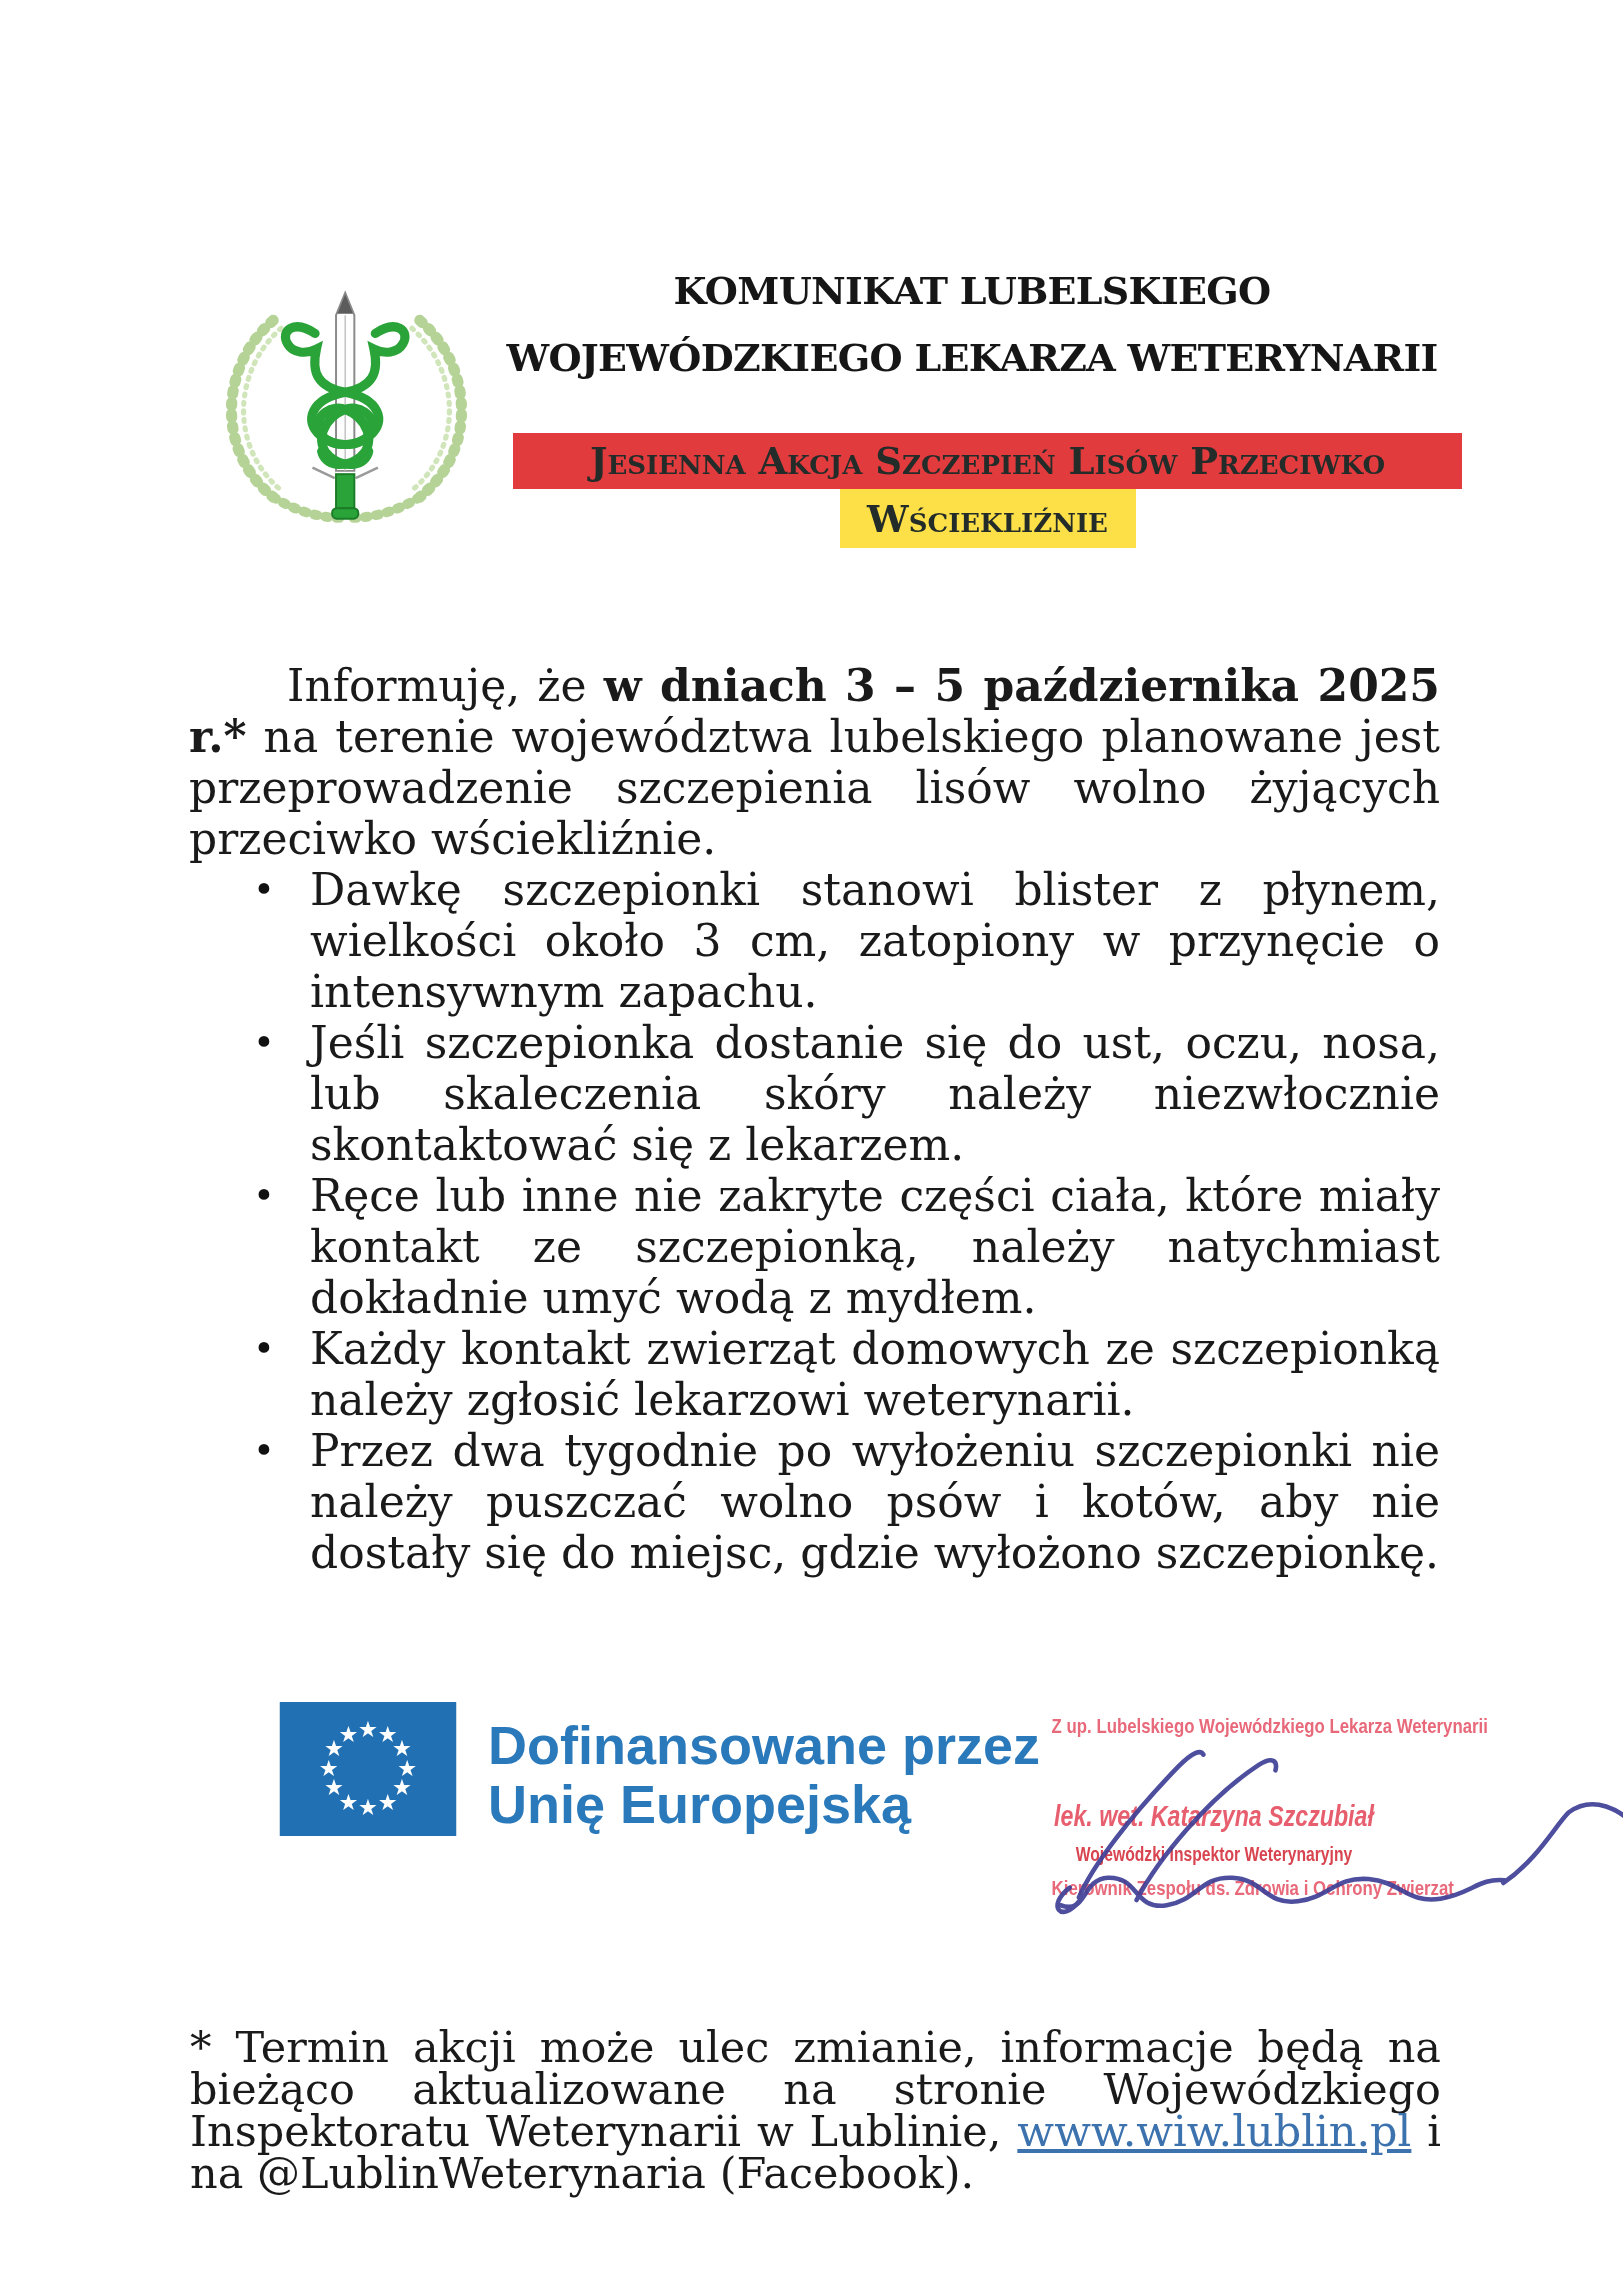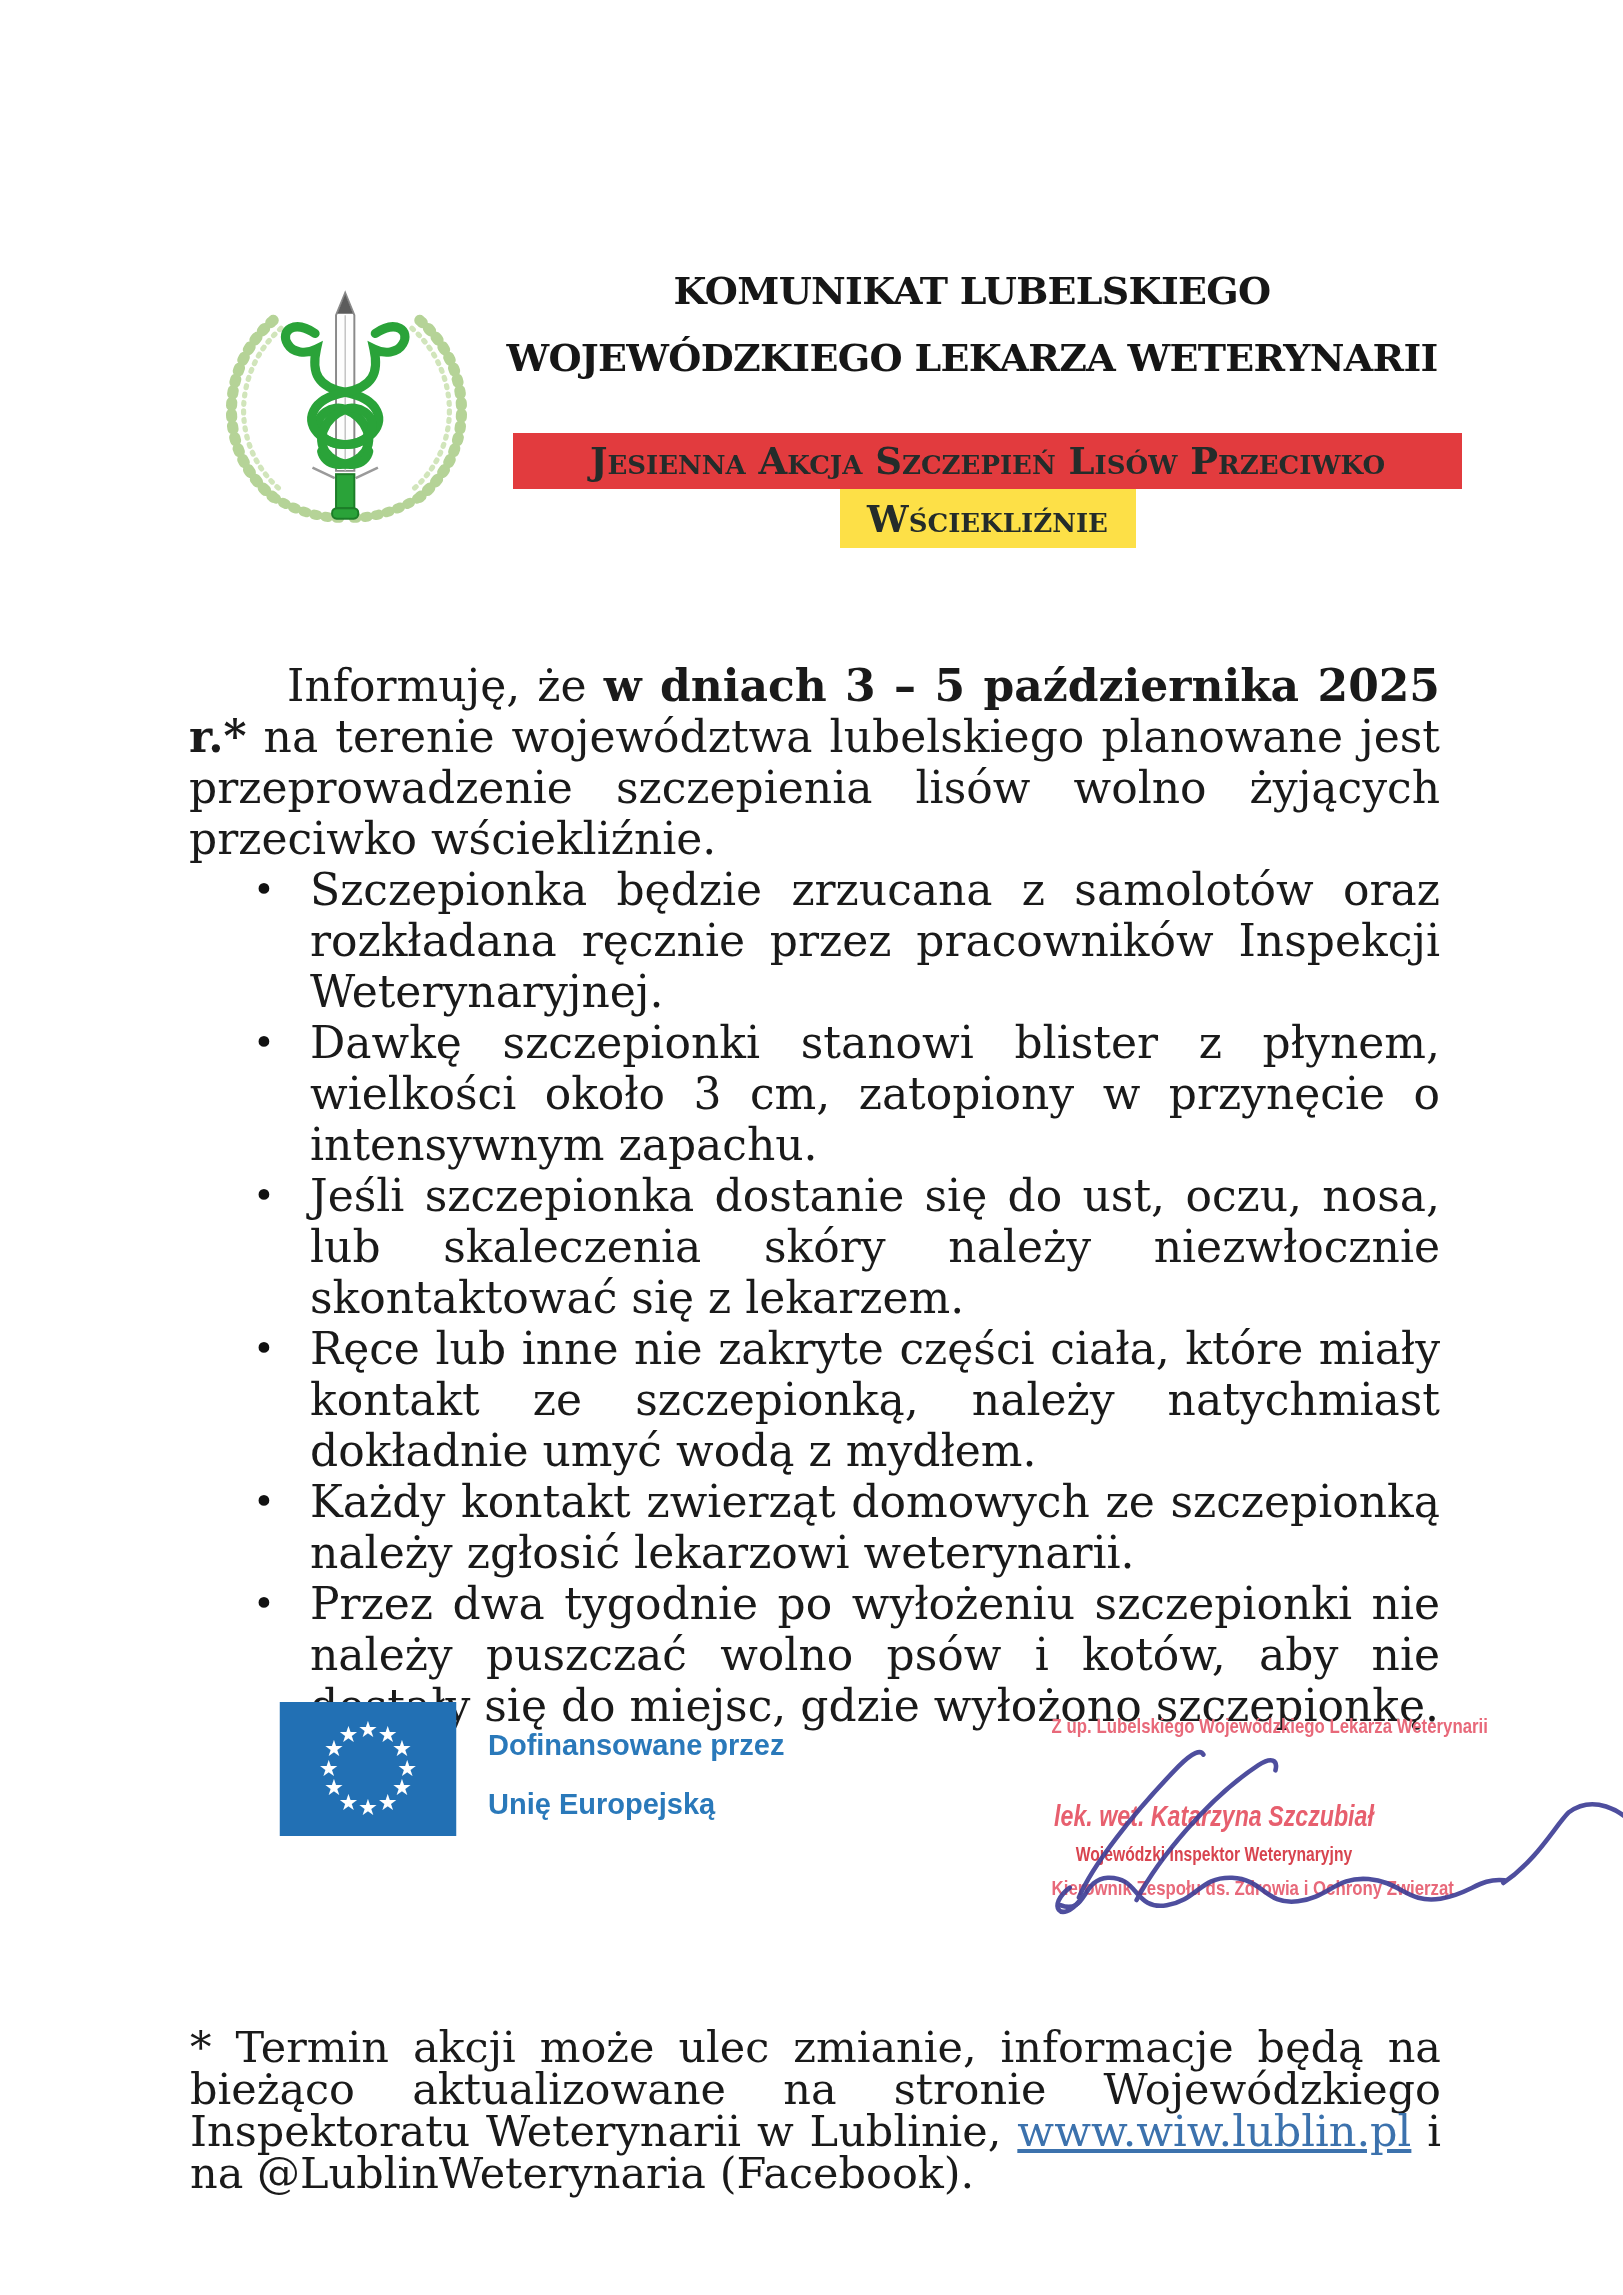--- a/index.html
+++ b/index.html
@@ -45,21 +45,21 @@
   }
   .bullet-list li::before{
     content:"•";position:absolute;left:64px;top:0;
     font-size:37px;line-height:51px;color:#111;
   }
   
   .eu-flag{position:absolute;left:279px;top:1702px;width:178px;height:134px;}
   .eu-text{
     position:absolute;left:488px;top:1716px;
     font-family:"Liberation Sans",sans-serif;font-weight:bold;
-    font-size:29px;line-height:59px;color:#2a79ba;white-space:nowrap;
+    font-size:54px;line-height:59px;color:#2a79ba;white-space:nowrap;
   }
   
   .stamp{
     position:absolute;left:1011px;top:1714px;width:406px;
     text-align:center;font-family:"Liberation Sans",sans-serif;
     font-weight:bold;color:#e8697a;
   }
   .stamp-line{transform:scaleX(.8);transform-origin:50% 50%;white-space:nowrap;}
   .stamp-l1{font-size:21px;line-height:23.6px;}
   .stamp-name{
@@ -117,21 +117,20 @@
       <span class="banner-text">Jesienna Akcja Szczepień Lisów Przeciwko</span>
     </div>
     <div class="banner-narrow">
       <span class="banner-text">Wściekliźnie</span>
     </div>
   </div>
 
   <div class="body-text">
     <p><span>Informuję, że </span><b>w dniach 3 – 5 października 2025 r.*</b><span> na terenie województwa lubelskiego planowane jest przeprowadzenie szczepienia lisów wolno żyjących przeciwko wściekliźnie.</span></p>
     <ul class="bullet-list">
-      <li>Szczepionka będzie zrzucana z samolotów oraz rozkładana ręcznie przez pracowników Inspekcji Weterynaryjnej.</li>
       <li>Dawkę szczepionki stanowi blister z płynem, wielkości około 3 cm, zatopiony w przynęcie o intensywnym zapachu.</li>
       <li>Jeśli szczepionka dostanie się do ust, oczu, nosa, lub skaleczenia skóry należy niezwłocznie skontaktować się z lekarzem.</li>
       <li>Ręce lub inne nie zakryte części ciała, które miały kontakt ze szczepionką, należy natychmiast dokładnie umyć wodą z mydłem.</li>
       <li>Każdy kontakt zwierząt domowych ze szczepionką należy zgłosić lekarzowi weterynarii.</li>
       <li>Przez dwa tygodnie po wyłożeniu szczepionki nie należy puszczać wolno psów i kotów, aby nie dostały się do miejsc, gdzie wyłożono szczepionkę.</li>
     </ul>
   </div>
 
   <svg class="eu-flag" viewBox="0 0 270 205" xmlns="http://www.w3.org/2000/svg">
     <rect x="0" y="0" width="270" height="205" fill="#2270b4"></rect>

